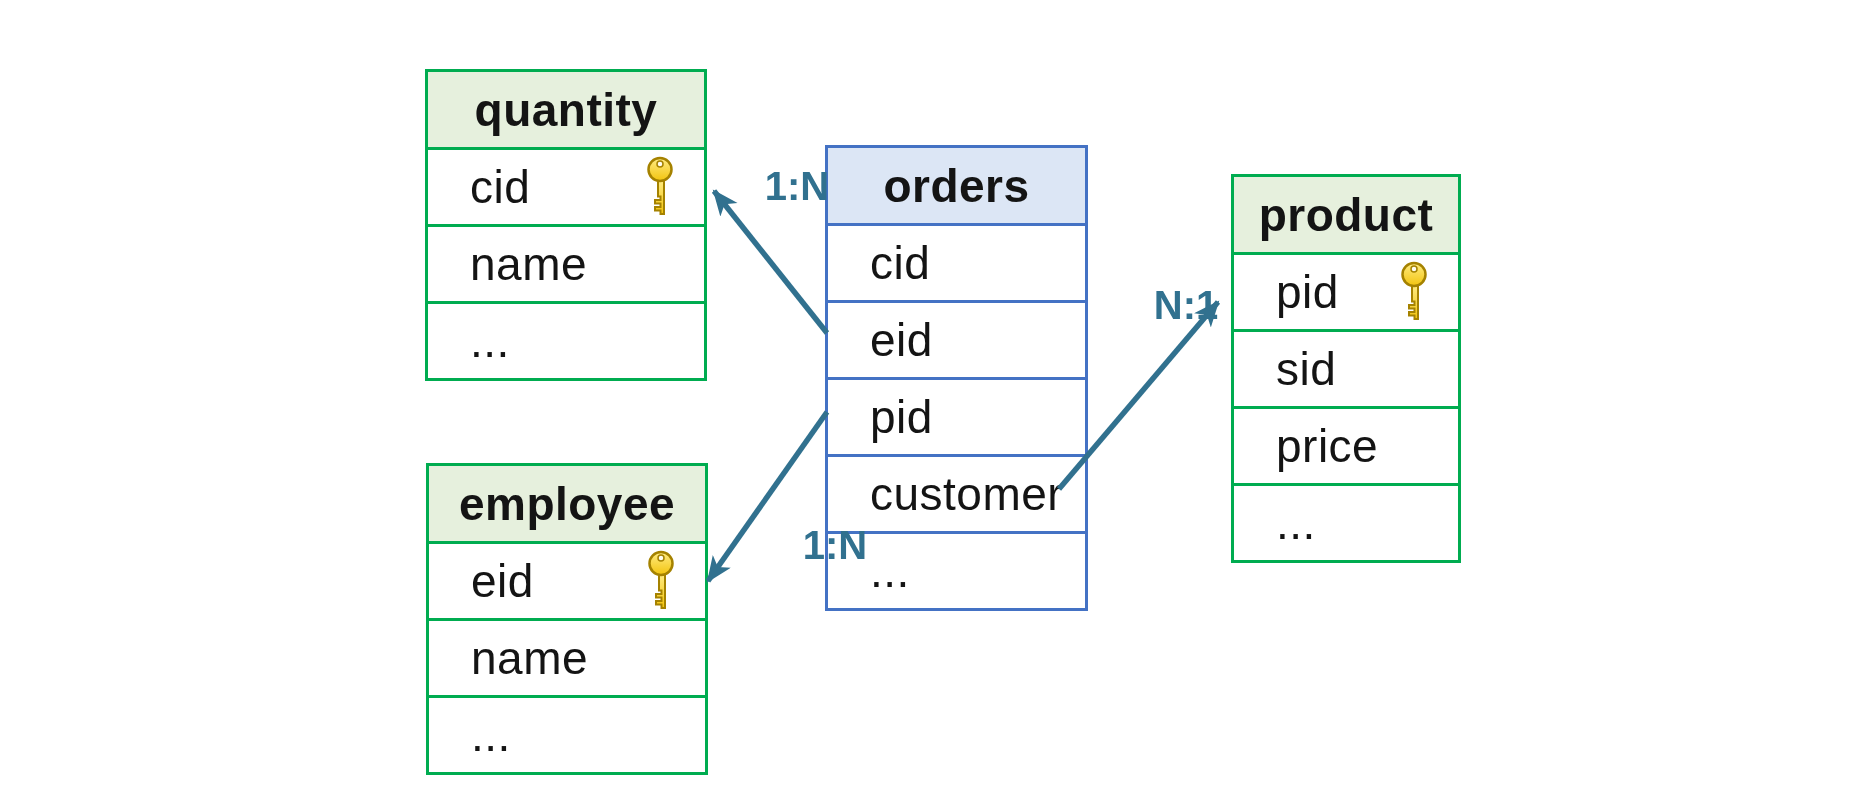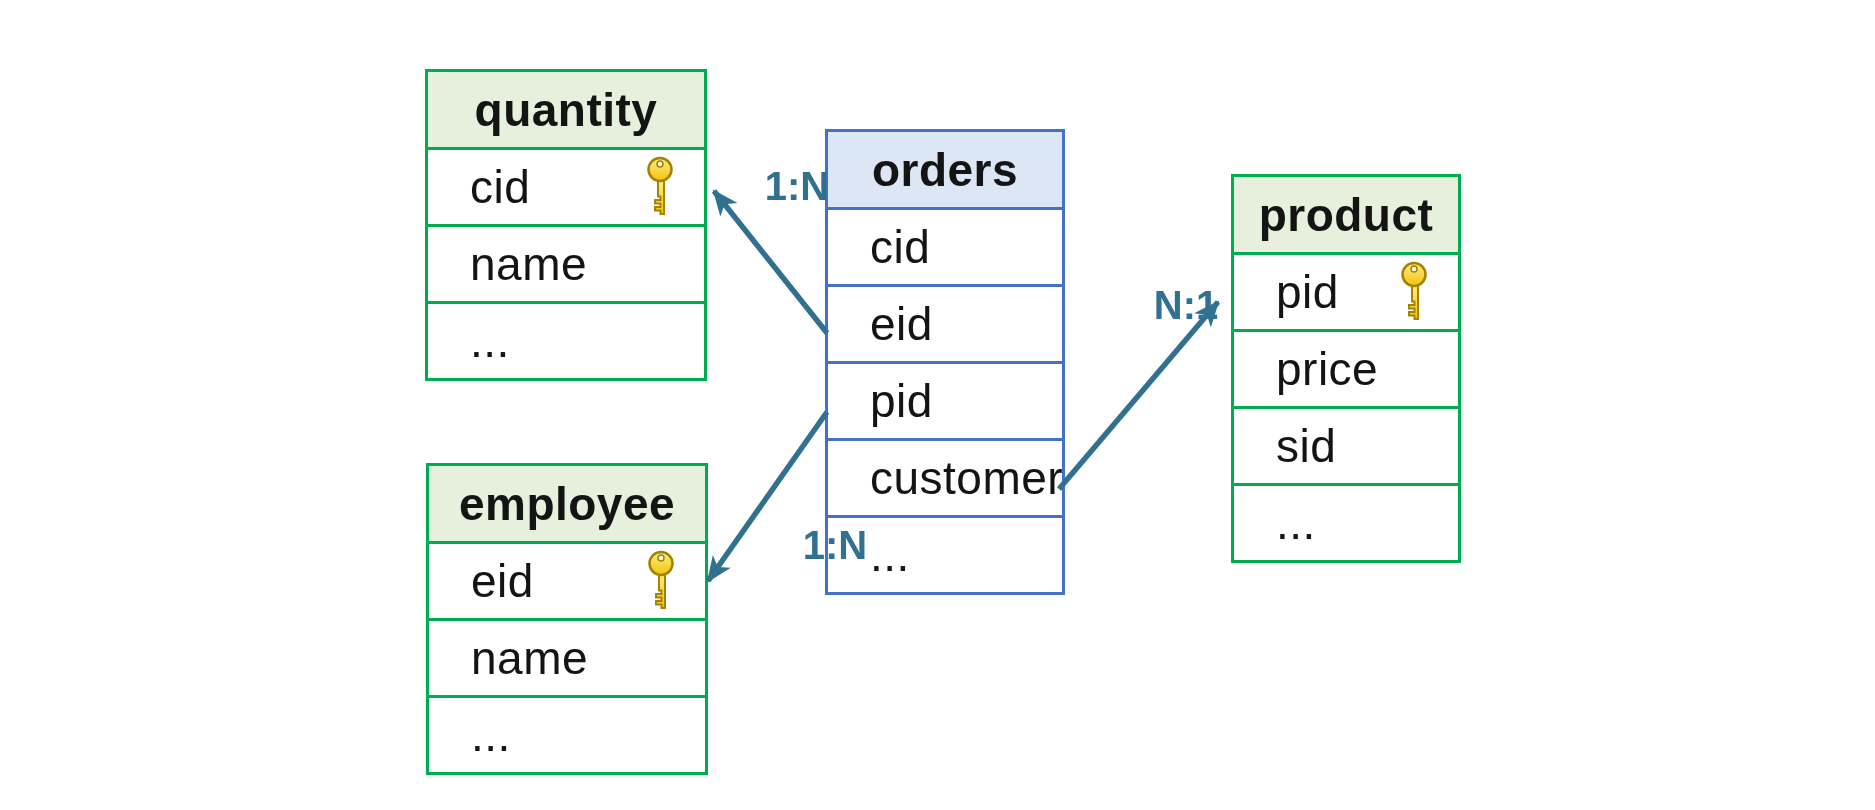--- a/index.html
+++ b/index.html
@@ -61,21 +61,21 @@
       </svg>
     </div>
     <div class="cell">
       <span>name</span>
     </div>
     <div class="cell">
       <span>...</span>
     </div>
   </div>
 
-  <div class="tbl blue" style="left:825px; top:129px; width:240px;text-align:right;">
+  <div class="tbl blue" style="left:825px; top:145px; width:263px;text-align:right;">
     <div class="cell hdr">orders</div>
     <div class="cell">
       <span>cid</span>
     </div>
     <div class="cell">
       <span>eid</span>
     </div>
     <div class="cell">
       <span>pid</span>
     </div>
@@ -109,23 +109,23 @@
     <div class="cell hdr">product</div>
     <div class="cell">
       <span>pid</span>
       <svg class="key" viewBox="0 0 36 64">
         <path d="M16 24 L22 24 L22 58 L18.5 58 L18.5 54.5 L13 54.5 L13 51 L18.5 51 L18.5 47.5 L13 47.5 L13 44 L18.5 44 L18.5 40.5 L16 40.5 Z" fill="url(#kg)" stroke="#A58200" stroke-width="2"></path>
         <circle cx="18" cy="13.5" r="11.5" fill="url(#kg)" stroke="#A58200" stroke-width="2.5"></circle>
         <circle cx="18" cy="8" r="3" fill="#FFFDF0" stroke="#A58200" stroke-width="1.5"></circle>
       </svg>
     </div>
     <div class="cell">
-      <span>price</span>
+      <span>sid</span>
     </div>
     <div class="cell">
-      <span>sid</span>
+      <span>price</span>
     </div>
     <div class="cell">
       <span>...</span>
     </div>
   </div>
 
 </div>
 
 </body></html>

